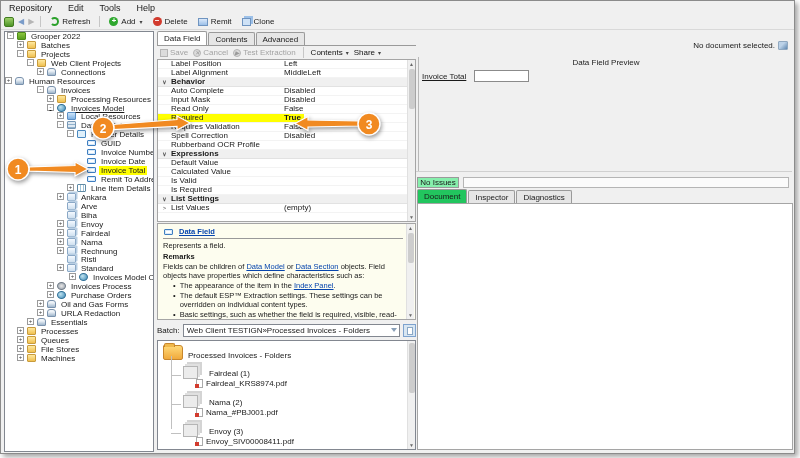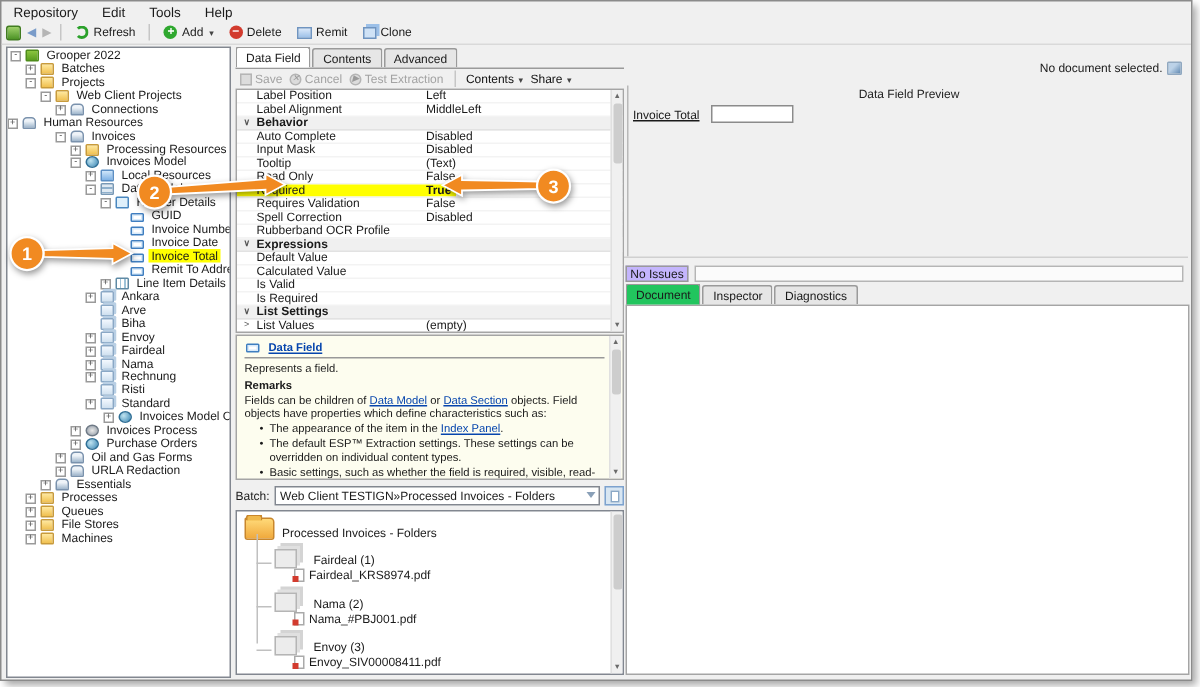--- a/index.html
+++ b/index.html
@@ -17,21 +17,21 @@
   .appico { width:10px; height:10px; background:linear-gradient(#9ed06a,#4e9427); border:1px solid #417c20; border-radius:2px; }
   .ico-refresh { width:9px; height:9px; border:2px solid #2ba12b; border-radius:50%; border-left-color:transparent; }
   .ico-add { width:9px; height:9px; background:#2fa82f; border-radius:50%; color:#fff; font-size:8px; line-height:8px; text-align:center; font-weight:bold; }
   .ico-del { width:9px; height:9px; background:#d23b2e; border-radius:50%; color:#fff; font-size:8px; line-height:7px; text-align:center; font-weight:bold; }
   .ico-rename { width:10px; height:8px; background:linear-gradient(#dbe9fa,#9cc0e8); border:1px solid #6f94c0; }
   .ico-clone { width:9px; height:8px; background:#cfe2f6; border:1px solid #6f94c0; box-shadow:2px -2px 0 #9cc0e8; }
   .caret { font-size:6px; color:#444; margin-left:1px; }
 
   
   .tree-panel { position:absolute; left:3px; top:30px; width:150px; height:421px; background:#fff; border:1px solid #828790; overflow:hidden; }
-  .trow { display:flex; align-items:flex-end; height:8.95px; white-space:nowrap; }
+  .trow { display:flex; align-items:flex-start; height:8.95px; white-space:nowrap; }
   .texp { flex:none; width:7px; height:7px; border:1px solid #9a9a9a; background:#fff; font-size:6px; line-height:5px; text-align:center; color:#444; margin-right:2px; }
   .texp:empty { visibility:hidden; }
   .tico { display:inline-block; flex:none; width:9px; height:8px; margin:0 3px 0 1px; border-radius:1px; }
   .ic-grooper { background:linear-gradient(#8bc53f,#5a9e1f); border:1px solid #4e8c1a; }
   .ic-folder { background:linear-gradient(#ffe9a0,#f0c050); border:1px solid #c89b3c; }
   .ic-folderblue { background:linear-gradient(#cfe6fa,#7fb2e5); border:1px solid #5c8fc4; }
   .ic-db { background:linear-gradient(#eef3f8 30%,#9fb6cc); border:1px solid #7a92ad; border-radius:3px 3px 1px 1px; }
   .ic-model { background:radial-gradient(circle at 35% 35%,#bfe3f0,#3d88b5); border:1px solid #2f6f96; border-radius:50%; }
   .ic-datamodel { background:repeating-linear-gradient(#dfe9f2 0 2px,#8fb0cc 2px 3px); border:1px solid #7898b5; }
   .ic-section { background:#dff0fb; border:1px solid #4a88c0; }
@@ -101,21 +101,21 @@
   
   .rpanel { position:absolute; left:415px; top:30px; width:380px; height:376px; }
   .nodoc { position:absolute; right:8px; top:10px; display:flex; align-items:center; gap:3px; }
   .fitico { width:10px; height:9px; background:linear-gradient(135deg,#bcd2e8 40%,#5f87b0); border:1px solid #90a8c0; border-radius:1px; }
   .pvline { position:absolute; left:2px; top:26px; height:114px; border-left:1px solid #b8b8b8; }
   .pvtitle { position:absolute; left:0; top:27px; width:100%; text-align:center; color:#222; }
   .pvfield { position:absolute; left:6px; top:39px; display:flex; align-items:center; gap:8px; }
   .pvlabel { text-decoration:underline; }
   .pvinput { width:55px; height:12px; border:1px solid #8b8b8b; background:#fff; font-size:8px; padding:0 2px; }
   .rsep { position:absolute; left:0; top:140px; width:376px; border-top:1px solid #d0d0d0; }
-  .noissues-box { position:absolute; left:1px; top:146px; width:42px; height:11px; border:1px solid #9a9a9a; background:#c4b5fd; text-align:center; line-height:10px; }
+  .noissues-box { position:absolute; left:1px; top:146px; width:42px; height:11px; border:1px solid #9a9a9a; background:#86efac; text-align:center; line-height:10px; }
   .noissues-bar { position:absolute; left:47px; top:146px; width:326px; height:11px; border:1px solid #b5b5b5; background:#fbfbfb; }
   .rtabs { position:absolute; left:1px; top:159px; display:flex; align-items:flex-end; height:13px; }
   .rtab { padding:2px 6px 1px; border:1px solid #9a9a9a; border-bottom:none; background:#e6e6e6; margin-right:1px; border-radius:2px 2px 0 0; }
   .rtab.active { background:#22c55e; padding-bottom:2px; position:relative; z-index:2; }
   .docarea { position:absolute; left:1px; top:172px; width:376px; height:247px; background:#fff; border:1px solid #a5a5a5; }
 
   
   .callout { position:absolute; z-index:20; filter:drop-shadow(1px 2px 2px rgba(0,0,0,.4)); }
   .callout text { font-family:"Liberation Sans",sans-serif; font-weight:bold; font-size:12px; fill:#fff; }
 </style>
@@ -204,21 +204,21 @@
         <span class="tico ic-db"></span>
         <span class="tlabel">Invoices</span>
       </div>
 
       <div class="trow" style="padding-left: 42px;">
         <span class="texp">+</span>
         <span class="tico ic-folder"></span>
         <span class="tlabel">Processing Resources</span>
       </div>
 
-      <div class="trow" style="padding-left: 42px;">
+      <div class="trow" style="padding-left: 42px; text-decoration: underline;">
         <span class="texp">-</span>
         <span class="tico ic-model"></span>
         <span class="tlabel">Invoices Model</span>
       </div>
 
       <div class="trow" style="padding-left: 52px;">
         <span class="texp">+</span>
         <span class="tico ic-folderblue"></span>
         <span class="tlabel">Local Resources</span>
       </div>
@@ -443,25 +443,20 @@
             <span class="pname">Auto Complete</span>
             <span class="pval">Disabled</span>
           </div>
 
           <div class="prow">
             <span class="pgut"></span>
             <span class="pname">Input Mask</span>
             <span class="pval">Disabled</span>
           </div>
 
-          <div class="prow">
-            <span class="pgut"></span>
-            <span class="pname">Tooltip</span>
-            <span class="pval">(Text)</span>
-          </div>
 
           <div class="prow">
             <span class="pgut"></span>
             <span class="pname">Read Only</span>
             <span class="pval">False</span>
           </div>
 
           <div class="prow hl">
             <span class="pgut"></span>
             <span class="pname">Required</span>

